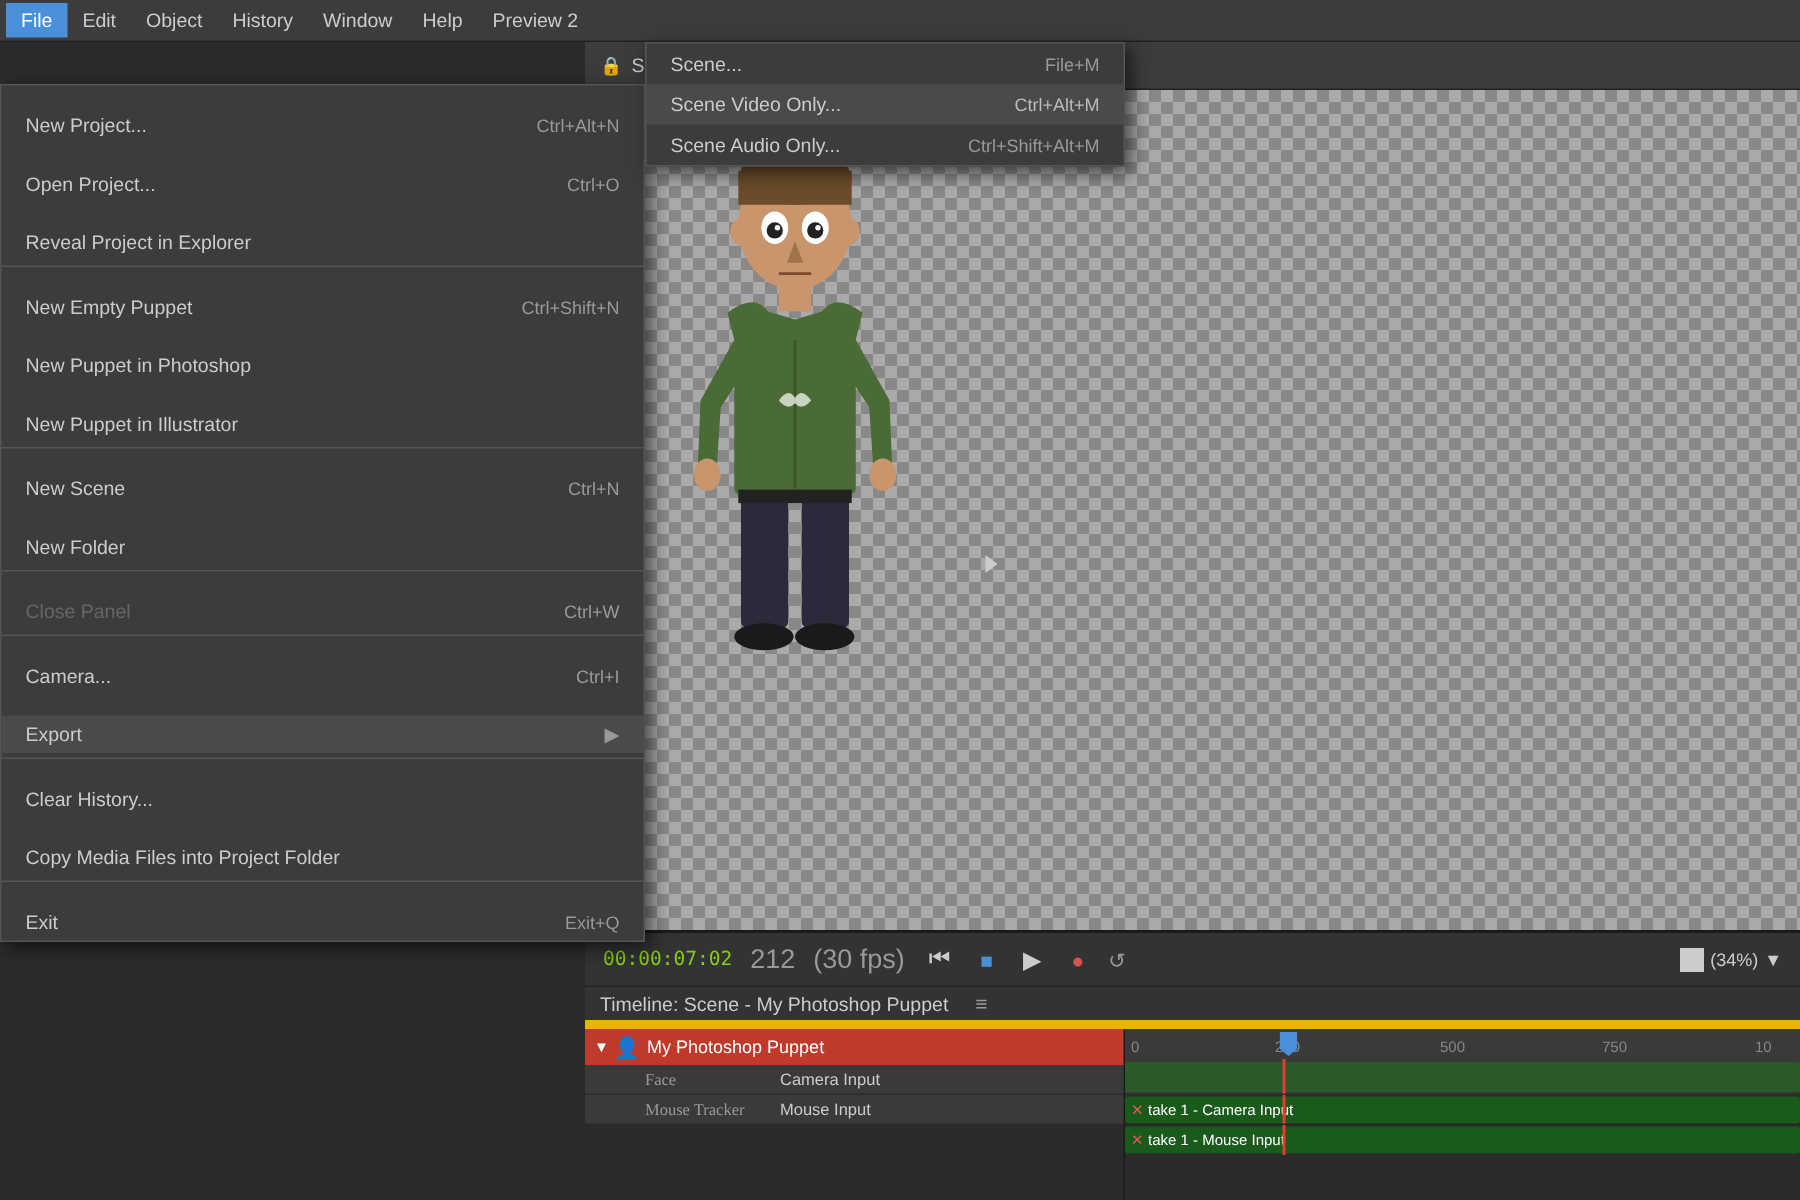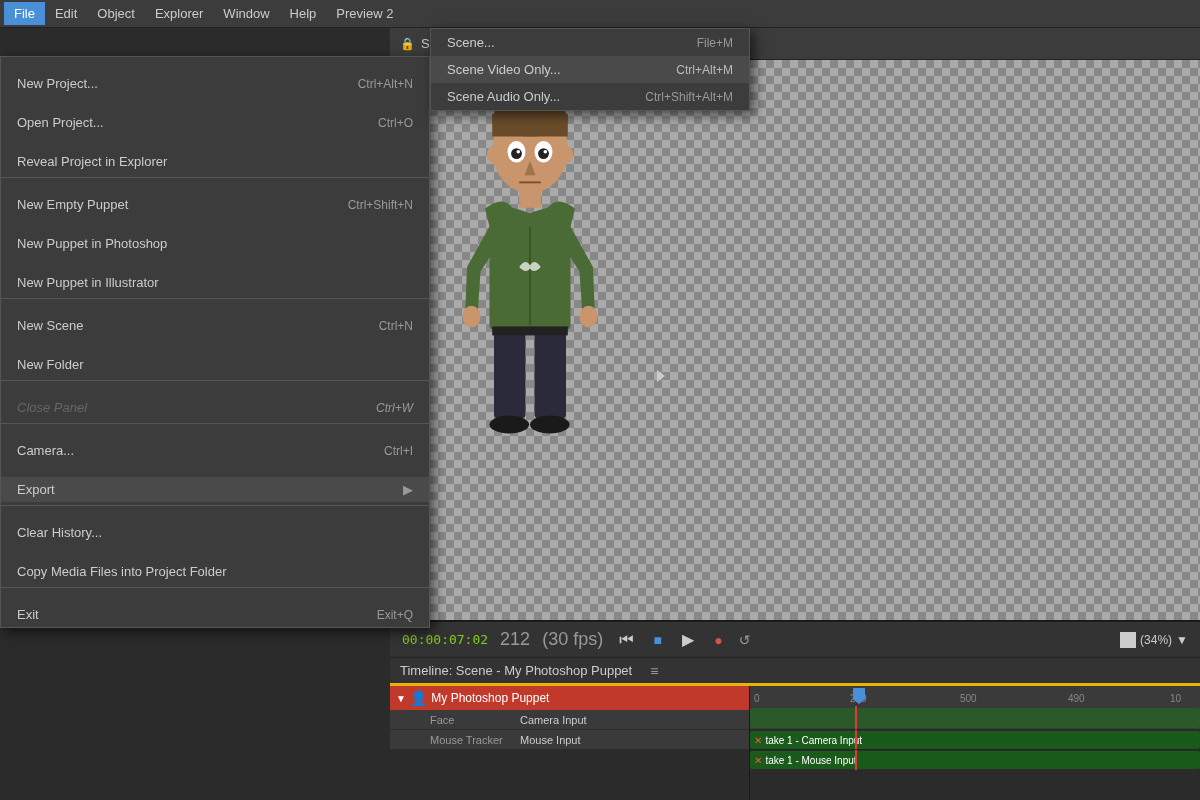--- a/index.html
+++ b/index.html
@@ -150,21 +150,21 @@
       display: inline-block;
     }
 
     
     #timeline-header {
       background: #333;
       height: 28px;
       display: flex;
       align-items: center;
       padding: 0 10px;
-      border-bottom: 3px solid #eab308;
+      border-bottom: 6px solid #eab308;
       gap: 18px;
     }
     #timeline-header .tl-title { color: #ccc; font-size: 13px; }
     #timeline-header .tl-menu { color: #999; font-size: 14px; }
     #track-labels {
       width: 360px;
       background: #2b2b2b;
       border-right: 1px solid #1a1a1a;
     }
     #track-content {
@@ -199,21 +199,21 @@
     .sub-track {
       height: 20px;
       background: #3a3a3a;
       display: flex;
       align-items: center;
       padding: 0 0 0 40px;
       border-bottom: 1px solid #2b2b2b;
       font-size: 11px;
       color: #bbb;
     }
-    .sub-track .track-type { width: 90px; color: #999; }
+    .sub-track .track-type { width: 90px; color: #999; font-family: Liberation Serif, serif; }
     .sub-track .track-input { color: #ccc; }
     .clip {
       position: absolute;
       height: 20px;
       border-radius: 2px;
       display: flex;
       align-items: center;
       padding: 0 4px;
       font-size: 10px;
       color: #fff;
@@ -246,21 +246,21 @@
       display: flex;
       justify-content: space-between;
       align-items: center;
       padding: 5px 16px;
       cursor: pointer;
       color: #ccc;
       font-size: 13px;
       margin-top: 14px;
     }
     .dropdown-item.highlighted { background: #4a4a4a; }
-    .dropdown-item.disabled { color: #666; cursor: default; font-style: italic; }
+    .dropdown-item.disabled { color: #666; cursor: default; }
     .dropdown-item .shortcut { color: #999; font-size: 12px; }
     .dropdown-separator {
       height: 1px;
       background: #555;
       margin: 3px 0;
     }
     .dropdown-item .arrow { color: #999; }
 
     
     #export-submenu {
@@ -299,21 +299,21 @@
       z-index: 200;
     }
   </style>
 </head>
 <body>
 
 <div id="menu-bar">
   <div class="menu-item active">File</div>
   <div class="menu-item">Edit</div>
   <div class="menu-item">Object</div>
-  <div class="menu-item">Explorer</div>
+  <div class="menu-item">History</div>
   <div class="menu-item">Window</div>
   <div class="menu-item">Help</div>
   <div class="menu-item">Preview 2</div>
 </div>
 
 <div id="main-layout">
 
   <div id="left-panel">
 
     <div id="file-dropdown">
@@ -479,21 +479,21 @@
             <span class="track-input">Mouse Input</span>
           </div>
         </div>
 
         <div id="track-content">
 
           <div id="ruler-container" style="position:relative; height:20px; background:#3a3a3a;">
             <span class="ruler-mark" style="left:4px;">0</span>
             <span class="ruler-mark" style="left:100px;">250</span>
             <span class="ruler-mark" style="left:210px;">500</span>
-            <span class="ruler-mark" style="left:318px;">490</span>
+            <span class="ruler-mark" style="left:318px;">750</span>
             <span class="ruler-mark" style="left:420px;">10</span>
 
             <div class="playhead-marker" style="position:absolute; top:2px; left:103px; width:12px; height:16px; background:#4a90d9; clip-path:polygon(0 0, 100% 0, 100% 70%, 50% 100%, 0 70%);"></div>
           </div>
 
           <div style="height:24px; background:#3a3a3a; position:relative; border-bottom:1px solid #2b2b2b;">
 
             <div style="position:absolute; left:0; top:2px; right:0; height:20px; background:#2a5a2a; border-radius:2px;"></div>
             <div style="position:absolute; left:105px; top:0; bottom:0; width:2px; background:#e53935;"></div>
           </div>

